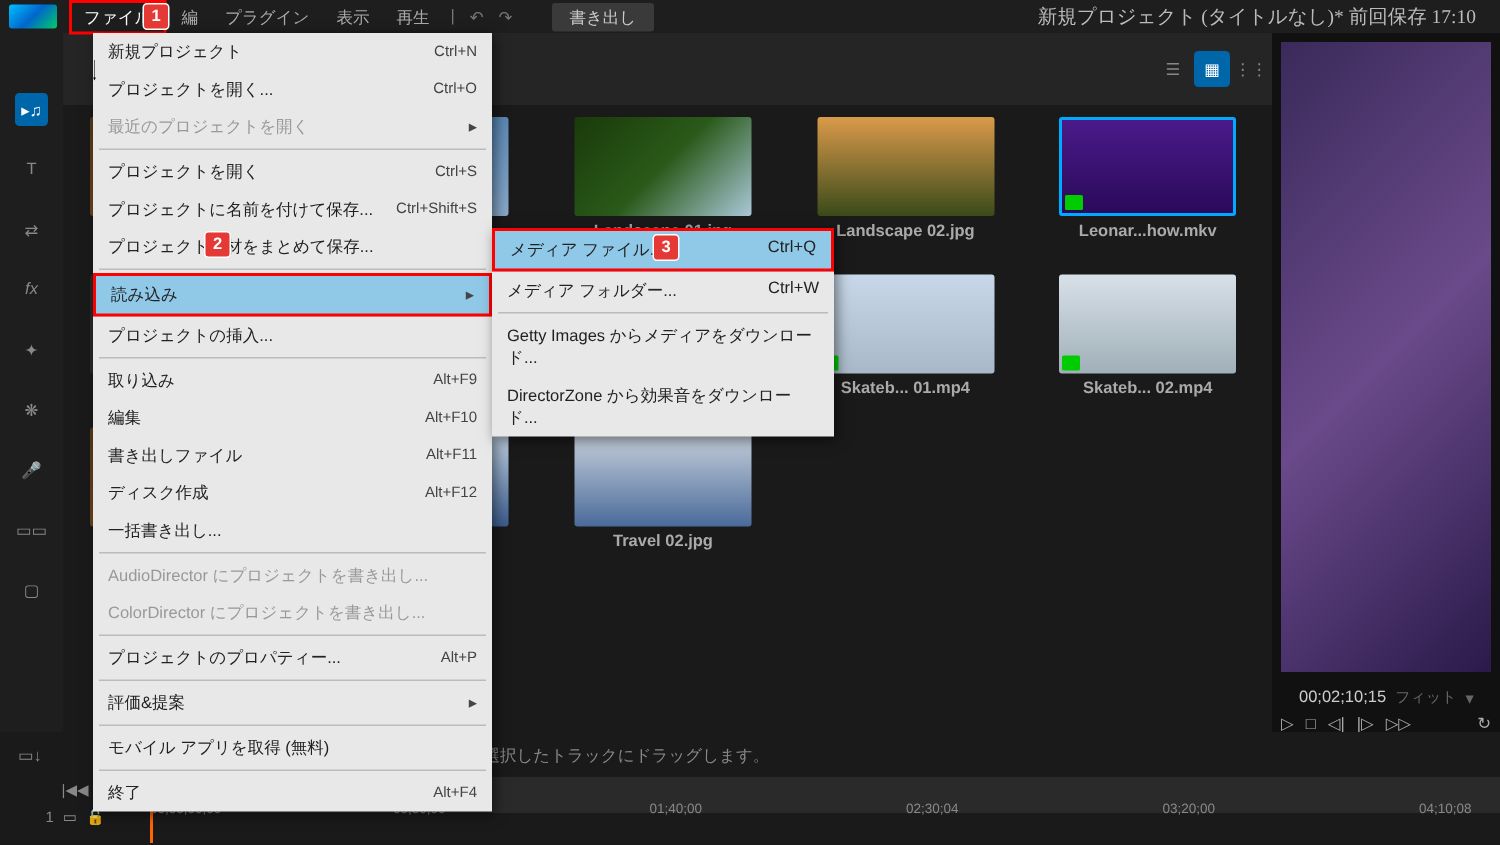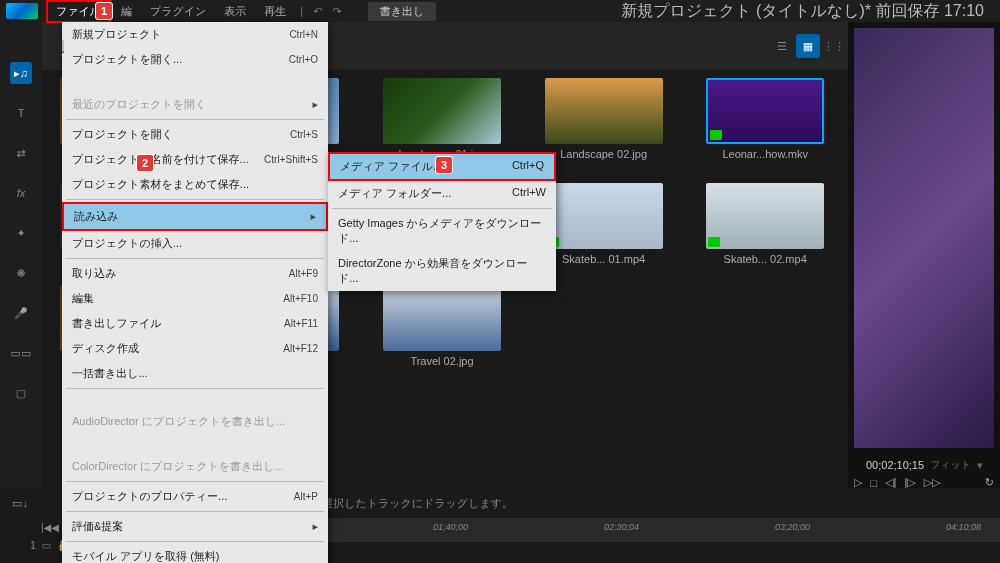--- a/index.html
+++ b/index.html
@@ -3,21 +3,21 @@
   <meta charset="utf-8">
   <style>
     * { margin: 0; padding: 0; box-sizing: border-box; }
     body { font-family: "Meiryo", "Hiragino Sans", sans-serif; font-size: 11px; background: #1a1a1a; color: #ccc; width: 1000px; height: 563px; overflow: hidden; position: relative; }
     
     
     .menubar { display: flex; align-items: center; height: 22px; background: #1e1e1e; padding: 0 6px; gap: 2px; }
     .menubar .logo { width: 32px; height: 16px; background: linear-gradient(135deg, #00bfff 0%, #0066cc 50%, #00cc66 100%); border-radius: 2px; margin-right: 6px; }
     .menubar .menu-item { padding: 2px 8px; color: #aaa; cursor: pointer; }
     .menubar .menu-item.active { border: 2px solid #ff0000; color: #fff; position: relative; }
-    .menubar .project-title { margin-left: auto; color: #bbb; font-size: 16px; padding-right: 10px; }
+    .menubar .project-title { margin-left: auto; color: #bbb; font-size: 13px; padding-right: 10px; font-family: Liberation Serif, serif; }
     .menubar .toolbar-icon { color: #777; margin: 0 4px; }
     .export-btn { background: #3a3a3a; padding: 2px 12px; border-radius: 2px; color: #ccc; margin-left: 20px; }
     
     
     .badge { background: #e53935; color: #fff; font-weight: bold; width: 18px; height: 18px; border-radius: 3px; display: inline-flex; align-items: center; justify-content: center; font-size: 11px; border: 1px solid #fff; position: absolute; z-index: 100; }
     .badge1 { top: 2px; left: 95px; }
     .badge2 { top: 154px; left: 136px; }
     .badge3 { top: 156px; left: 435px; }
     
     
@@ -33,38 +33,38 @@
     
     
     .sidebar { position: absolute; left: 0; top: 22px; width: 42px; bottom: 0; background: #1e1e1e; display: flex; flex-direction: column; align-items: center; padding-top: 40px; gap: 18px; }
     .sidebar-icon { width: 22px; height: 22px; display: flex; align-items: center; justify-content: center; color: #888; border-radius: 3px; }
     .sidebar-icon.active { background: #0066aa; color: #fff; }
     
     
     .dropdown { position: absolute; top: 22px; left: 62px; width: 266px; background: #e8e8e8; color: #222; z-index: 50; box-shadow: 2px 2px 8px rgba(0,0,0,0.5); }
     .dropdown-item { padding: 5px 10px; display: flex; justify-content: space-between; align-items: center; font-size: 11px; }
     .dropdown-item.highlighted { background: #90c8e8; border: 2px solid #ff0000; }
-    .dropdown-item.disabled { color: #999; margin-top: 20px; }
+    .dropdown-item.disabled { color: #999; }
     .dropdown-sep { height: 1px; background: #bbb; margin: 2px 4px; }
     .dropdown .shortcut { color: #444; font-size: 10px; }
     .dropdown .chevron { color: #444; }
     
     
     .submenu { position: absolute; top: 152px; left: 328px; width: 228px; background: #e8e8e8; color: #222; z-index: 51; box-shadow: 2px 2px 8px rgba(0,0,0,0.5); }
     .submenu-item { padding: 5px 10px; display: flex; justify-content: space-between; font-size: 11px; }
     .submenu-item.highlighted { background: #90c8e8; border: 2px solid #ff0000; }
     
     
     .media-area { position: absolute; left: 42px; top: 70px; right: 158px; bottom: 75px; padding: 8px; overflow: hidden; }
     .media-grid { display: grid; grid-template-columns: repeat(5, 1fr); gap: 20px 24px; }
     .media-item { display: flex; flex-direction: column; align-items: center; gap: 4px; }
     .media-thumb { width: 118px; height: 66px; background: #333; border-radius: 2px; position: relative; overflow: hidden; }
     .media-thumb.selected { border: 2px solid #00aaff; }
     .media-thumb .marker { position: absolute; bottom: 2px; left: 2px; width: 12px; height: 10px; background: #00cc00; border-radius: 1px; }
-    .media-label { font-size: 11px; color: #aaa; text-align: center; }
+    .media-label { font-size: 11px; color: #aaa; text-align: center; font-weight: bold; }
     
     
     .thumb-food { background: linear-gradient(135deg, #5a3a1a, #8a5a2a); }
     .thumb-histo { background: linear-gradient(135deg, #2a4a6a, #4a7aaa, #8aa8ca); }
     .thumb-land1 { background: linear-gradient(135deg, #1a3a0a, #2a5a1a, #aac8d8); }
     .thumb-land2 { background: linear-gradient(0deg, #3a4a1a, #da9a4a); }
     .thumb-leonar { background: linear-gradient(180deg, #4a1a8a, #2a0a5a); }
     .thumb-audio { background: #2a2a2a; display: flex; align-items: center; justify-content: center; }
     .thumb-video { background: #2a2a2a; display: flex; align-items: center; justify-content: center; }
     .thumb-skate1 { background: linear-gradient(180deg, #c8d8e8, #a8b8c8); }
@@ -77,21 +77,21 @@
     .preview-viewport { flex: 1; background: linear-gradient(135deg, #3a2a5a, #6a4a8a, #2a1a4a); position: relative; margin: 6px; }
     .preview-controls { height: 44px; padding: 4px 6px; }
     .timecode-row { display: flex; align-items: center; gap: 6px; font-size: 11px; color: #ccc; margin-left: 12px; }
     .playback-row { display: flex; gap: 8px; align-items: center; margin-top: 4px; }
     .play-icon { color: #aaa; }
     
     
     .timeline-area { position: absolute; left: 0; right: 0; bottom: 0; height: 75px; background: #1a1a1a; }
     .timeline-top { display: flex; align-items: center; gap: 10px; padding: 6px 12px; color: #888; height: 30px; }
     .timeline-ruler { height: 24px; background: #2a2a2a; position: relative; margin-left: 100px; }
-    .ruler-tick { position: absolute; top: 4px; color: #888; font-size: 9px; font-style: italic; }
+    .ruler-tick { position: absolute; top: 16px; color: #888; font-size: 9px; }
     .timeline-tracks { display: flex; }
     .track-labels { width: 100px; }
     .track-label { height: 18px; display: flex; align-items: center; justify-content: center; gap: 6px; color: #888; font-size: 10px; }
     
     
     svg { width: 14px; height: 14px; }
   </style>
 </head>
 <body>
 

